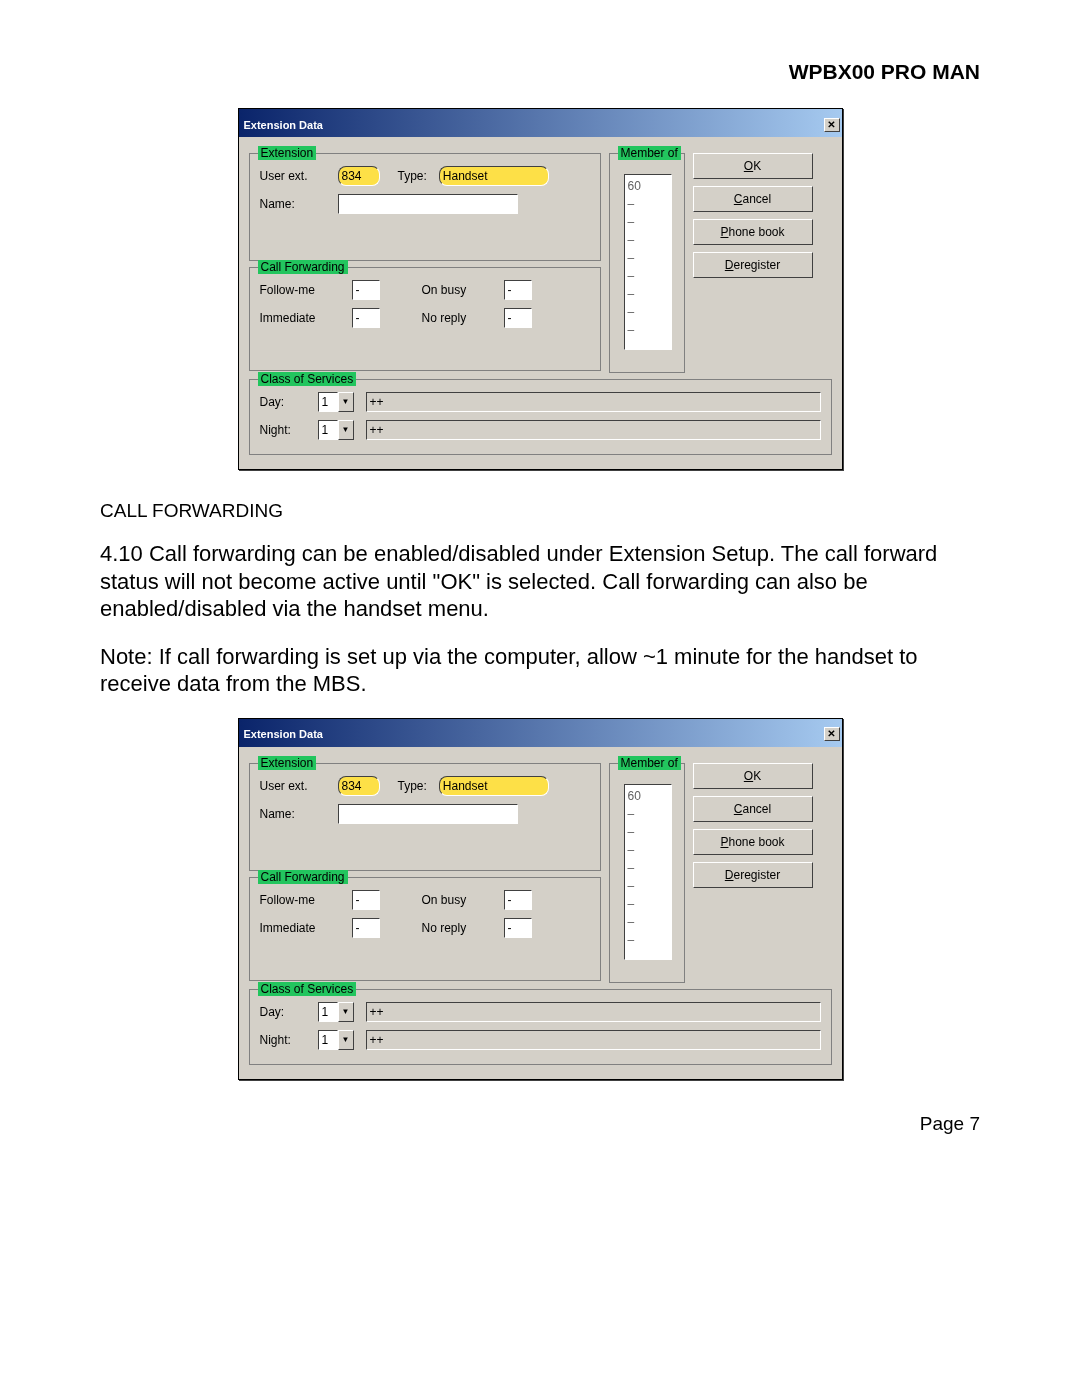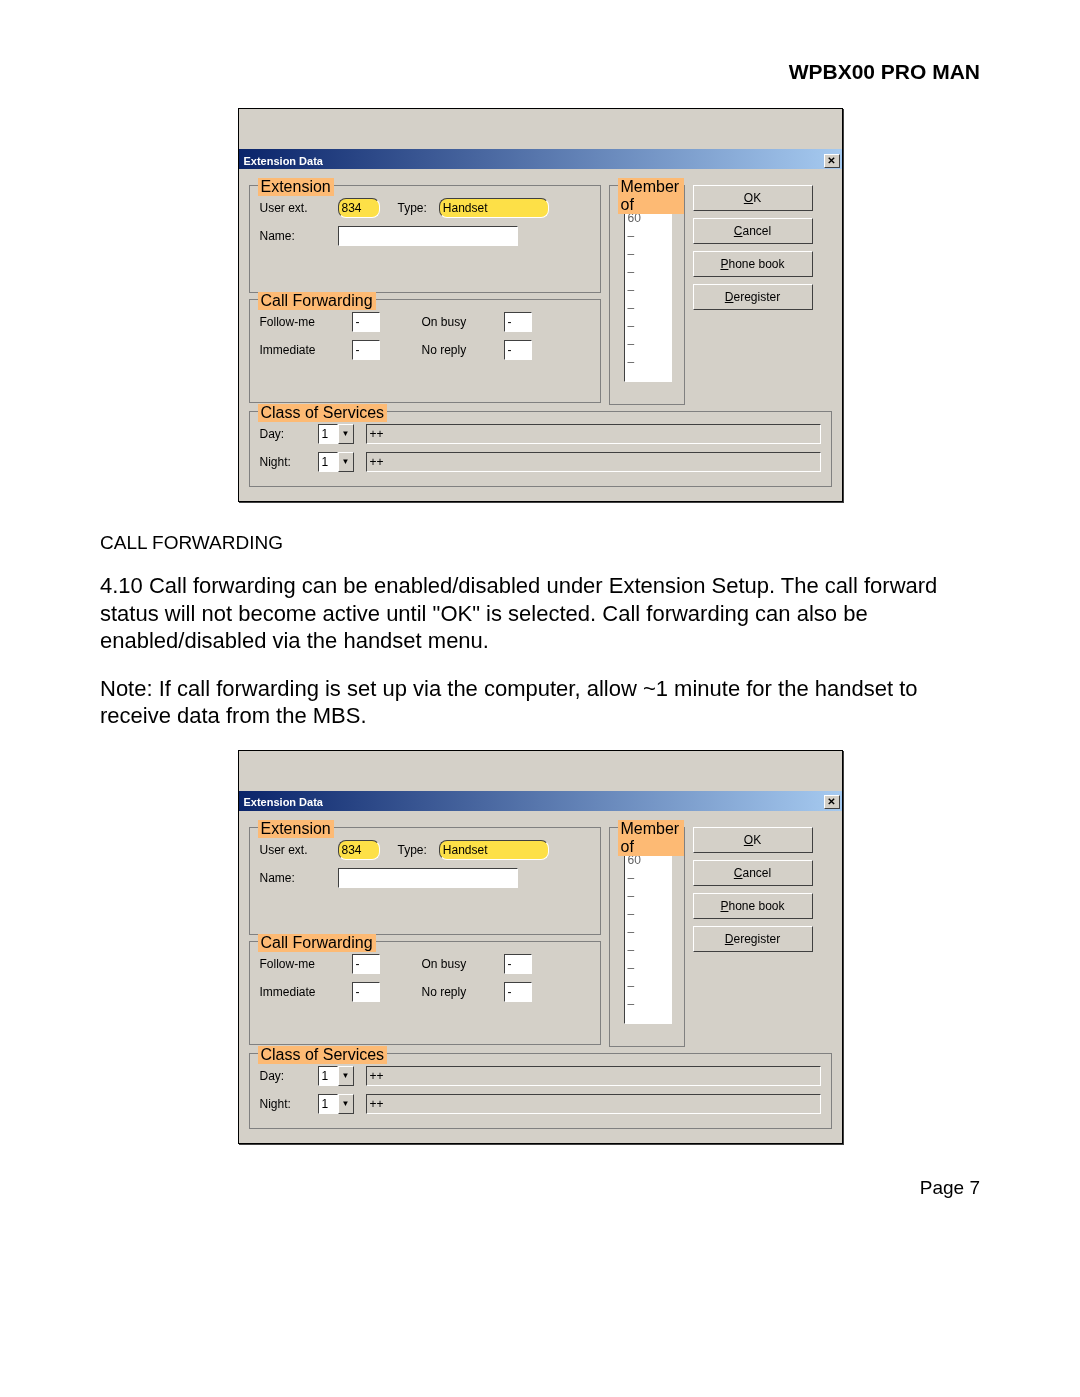--- a/index.html
+++ b/index.html
@@ -25,30 +25,29 @@
     width: 605px;
     margin: 0 auto 30px auto;
     border: 1px solid #000;
     box-shadow: 1px 1px 0 #404040;
     background: #d4d0c8;
     font-family: Tahoma, Arial, sans-serif;
     font-size: 12px;
     color: #000;
   }
   .titlebar {
-    height: 20px;
+    height: 28px;
     background: linear-gradient(to right, #0a246a, #a6caf0);
     color: #fff;
     font-weight: bold;
     font-size: 11px;
     padding: 3px 2px 0 5px;
     display: flex;
     justify-content: space-between;
     align-items: center;
-    margin-top: 40px;
   }
   .close-btn {
     width: 16px;
     height: 14px;
     background: #d4d0c8;
     border-top: 1px solid #fff;
     border-left: 1px solid #fff;
     border-right: 1px solid #404040;
     border-bottom: 1px solid #404040;
     color: #000;
@@ -68,23 +67,23 @@
     border: 1px solid #808080;
     background: #d4d0c8;
     position: relative;
     padding: 12px 10px 10px 10px;
     margin-top: 6px;
   }
   .groupbox > legend, .gb-legend {
     position: absolute;
     top: -8px;
     left: 8px;
-    background: #fdba74;
+    background: #22c55e;
     padding: 0 3px;
-    font-size: 16px;
+    font-size: 12px;
   }
   .ext-box   { width: 352px; height: 108px; }
   .member-box{ width: 76px;  height: 220px; padding-top: 16px; }
   .cf-box    { width: 352px; height: 104px; }
   .cos-box   { width: 100%;  padding-bottom: 14px; }
 
   .btn-col { width: 130px; padding-top: 6px; }
   .btn {
     width: 120px;
     height: 26px;

